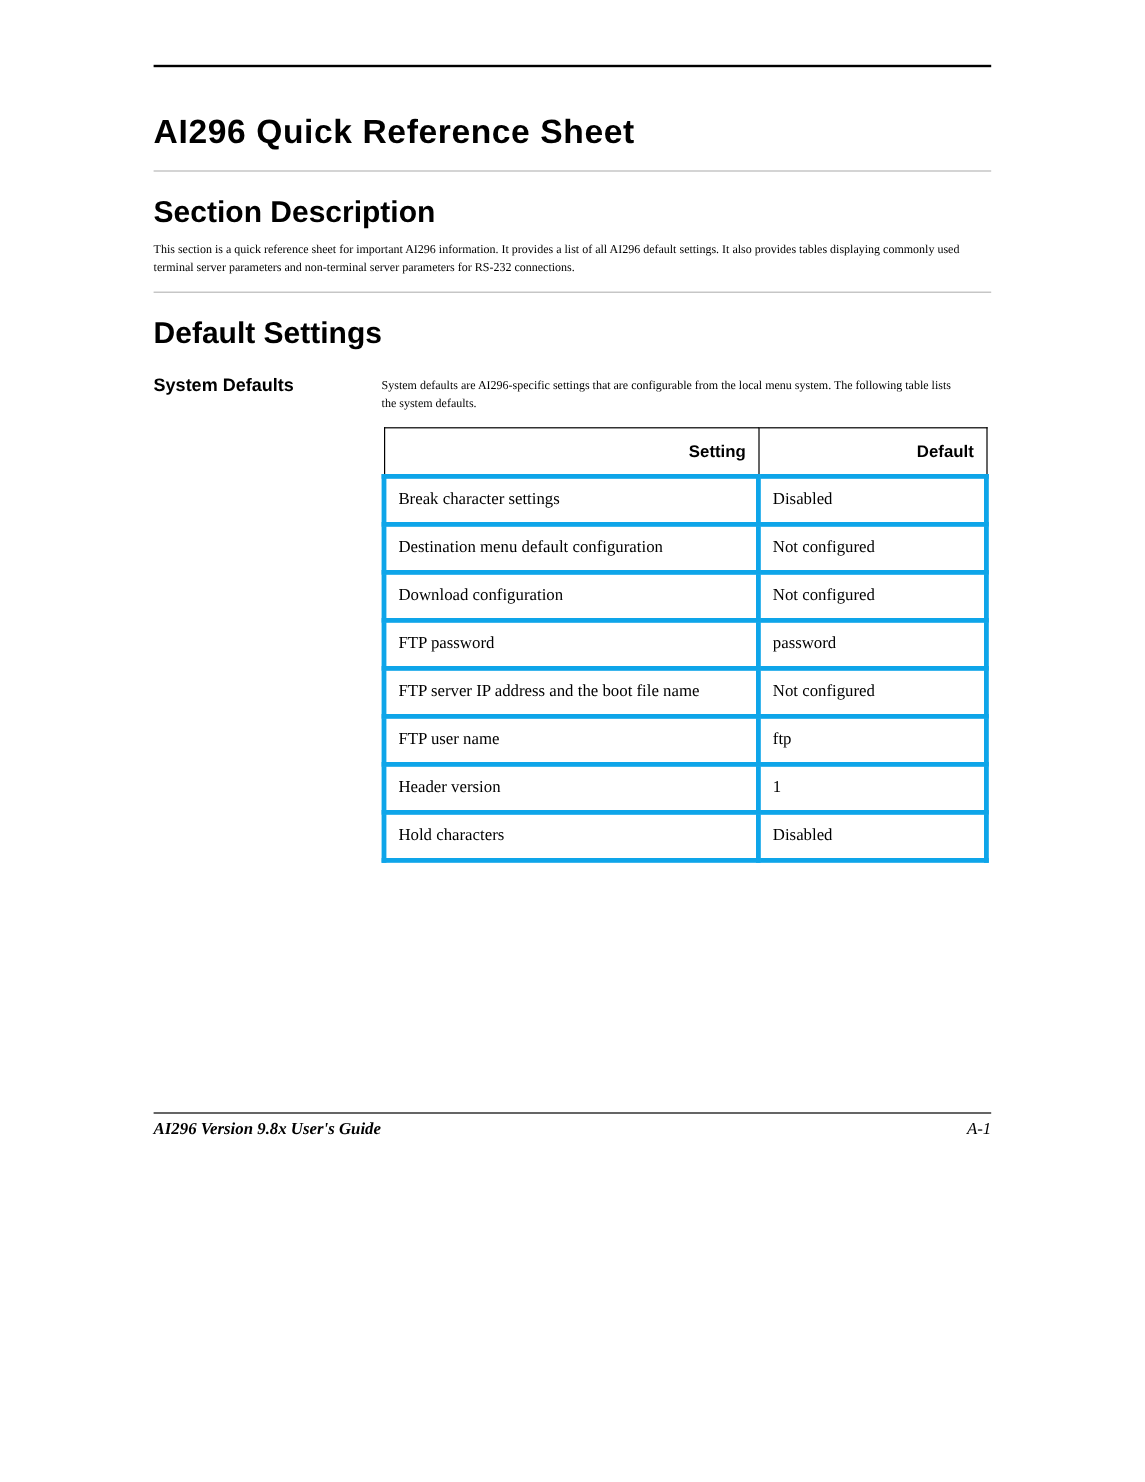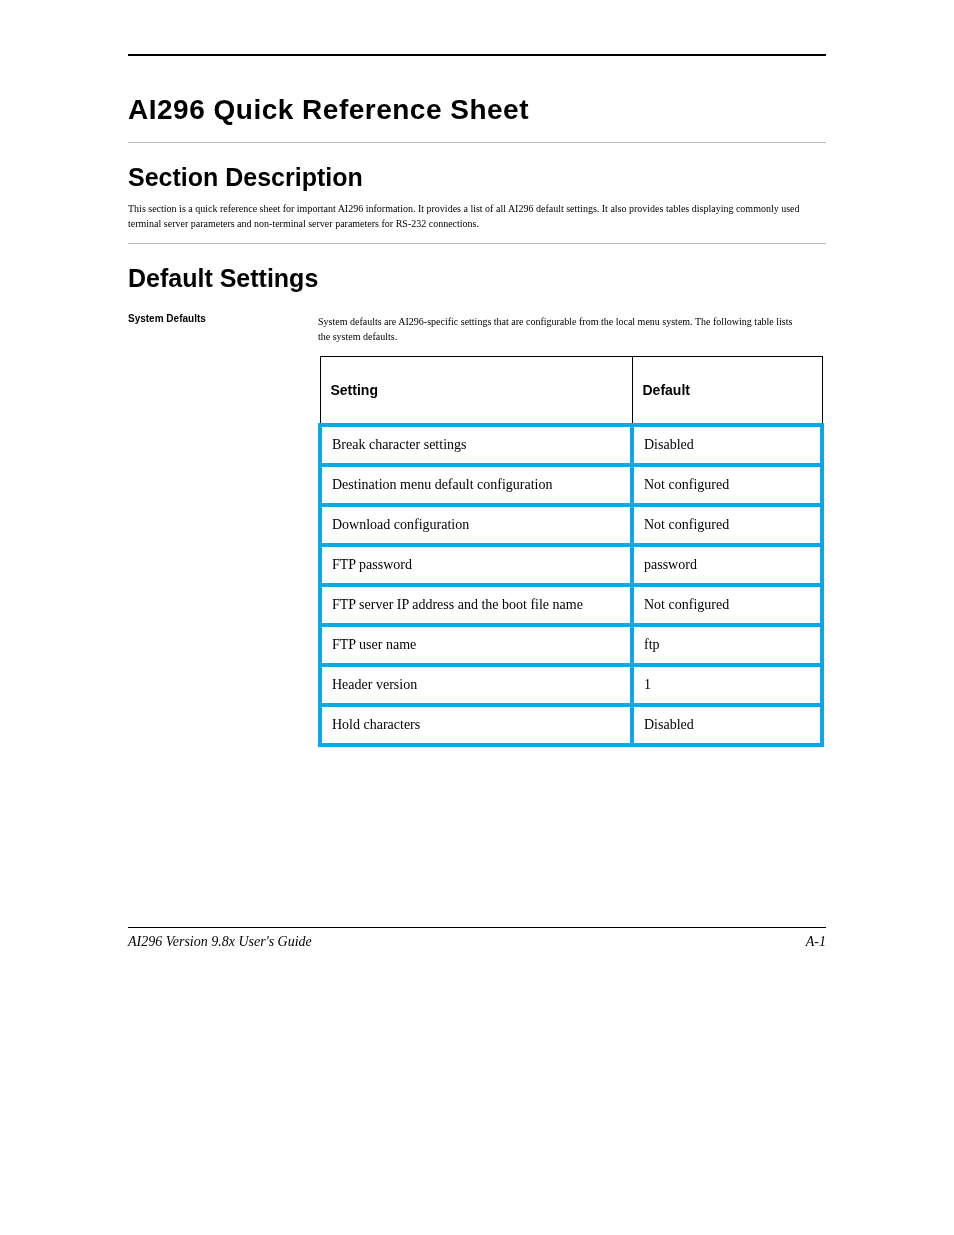--- a/index.html
+++ b/index.html
@@ -39,41 +39,41 @@
     font-size: 10px;
     line-height: 1.45;
     margin: 8px 0 12px 0;
   }
   .leftcol {
     display: inline-block;
     vertical-align: top;
     width: 186px;
     font-family: "Helvetica Neue", Arial, sans-serif;
     font-weight: 700;
-    font-size: 10px;
+    font-size: 15px;
     padding-top: 6px;
   }
   .rightcol {
     display: inline-block;
     vertical-align: top;
     width: 480px;
   }
   .block { margin-top: 14px; }
   .table {
     border-collapse: collapse;
     width: 506px;
     margin-top: 12px;
     font-size: 14px;
   }
   .table th {
     font-family: "Helvetica Neue", Arial, sans-serif;
     font-weight: 700;
-    text-align: left;
+    text-align: right;
     border: 1px solid #000;
-    padding: 25px 10px;
+    padding: 11px 10px;
     vertical-align: top;
   }
   .table td {
     border: 4px solid #0ea5e9;
     padding: 10px 10px;
     vertical-align: top;
     font-family: Georgia, "Times New Roman", serif;
   }
   .table .c2 { width: 190px; }
   .footer {
@@ -83,21 +83,21 @@
     bottom: 54px;
   }
   .footer .fline { border-top: 1px solid #000; margin-bottom: 6px; }
   .footer .frow {
     display: flex;
     justify-content: space-between;
     font-family: Georgia, "Times New Roman", serif;
     font-style: italic;
     font-size: 14px;
   }
-  .footer .fleft { font-style: italic; }
+  .footer .fleft { font-style: italic; font-weight: bold; }
   .footer .fright { font-style: italic; text-align: right; }
 </style>
 </head>
 <body>
 
 <div class="page">
 
   <div class="topline"></div>
 
   <div class="h1">AI296 Quick Reference Sheet</div>

